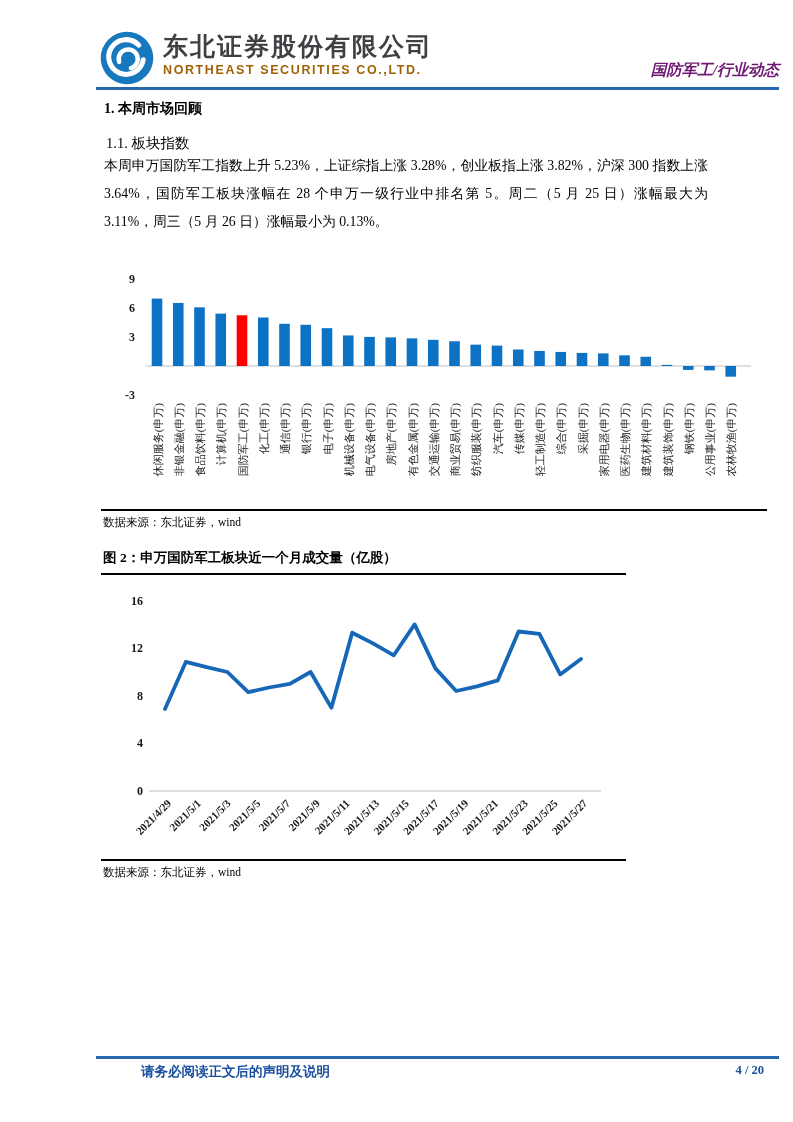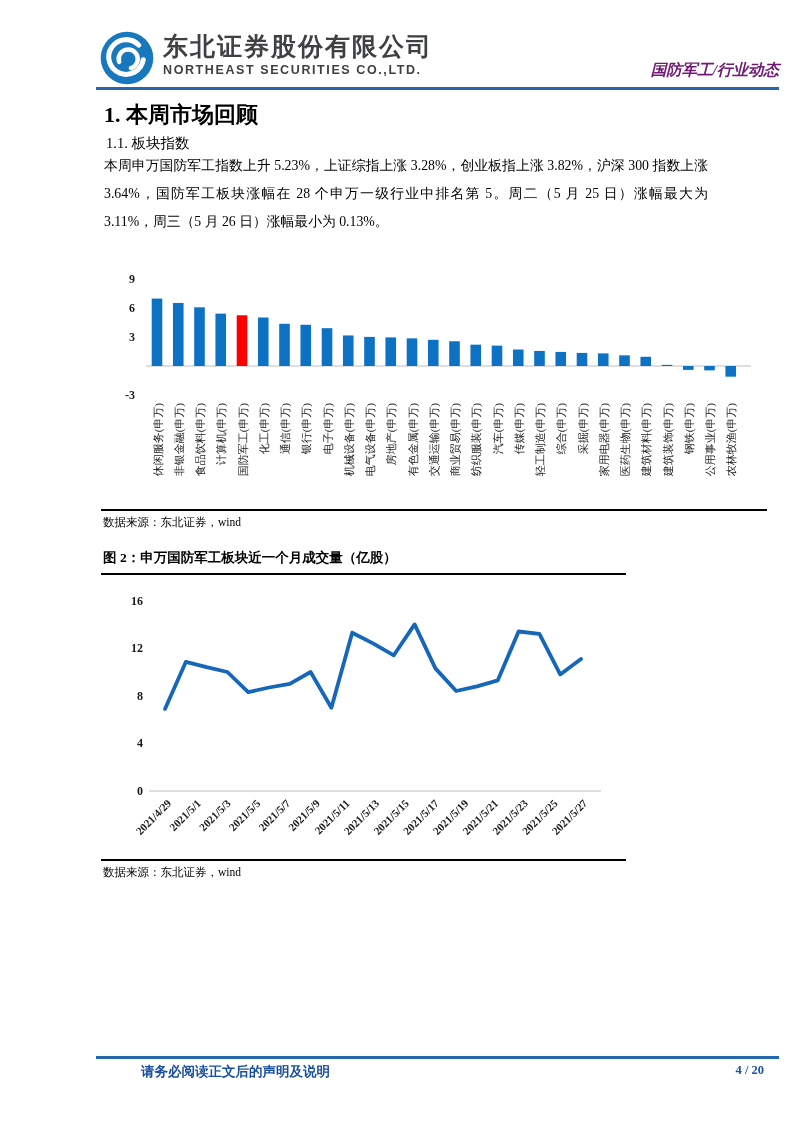--- a/index.html
+++ b/index.html
@@ -4,26 +4,26 @@
 <style>
   html,body{margin:0;padding:0;background:#ffffff;}
   .page{position:relative;width:793px;height:1122px;background:#fff;overflow:hidden;
         font-family:"Liberation Serif","DejaVu Serif",serif;color:#000;margin-left:41px;}
   
   .hdr-logo{position:absolute;left:58px;top:30px;width:56px;height:56px;}
   .hdr-names{position:absolute;left:122px;top:33px;}
   .hdr-cn{font-family:"Liberation Sans","DejaVu Sans",sans-serif;font-weight:bold;
           font-size:25px;letter-spacing:2px;color:#3f4043;line-height:1.1;}
   .hdr-en{font-family:"Liberation Sans","DejaVu Sans",sans-serif;font-weight:bold;
-          font-size:12.5px;letter-spacing:1.6px;color:#404040;margin-top:2px;}
+          font-size:12.5px;letter-spacing:1.6px;color:#a16207;margin-top:2px;}
   .hdr-tag{position:absolute;right:55px;top:60px;font-weight:bold;font-style:italic;
            font-size:15.5px;color:#701a75;}
   .hdr-rule{position:absolute;left:55px;top:87px;width:683px;height:2.5px;background:#2667ae;}
   
-  .h1{position:absolute;left:63px;top:100px;font-size:22px;font-weight:bold;}
+  .h1{position:absolute;left:63px;top:100px;font-size:14px;font-weight:bold;}
   .h2{position:absolute;left:65px;top:134px;font-size:14.5px;}
   .para{position:absolute;left:63px;top:152px;width:604px;font-size:13.8px;line-height:28px;
         text-align:justify;}
   
   .fig-title{position:absolute;left:60px;font-size:13.5px;font-weight:bold;
              border-bottom:2.5px solid #000;padding:0 0 6px 2px;box-sizing:border-box;}
   .fig1-title{top:241px;width:666px;}
   .fig2-title{top:549px;width:525px;}
   .fig-src{position:absolute;left:60px;border-top:2.5px solid #000;padding:4px 0 0 2px;
            font-size:11.5px;box-sizing:border-box;}

